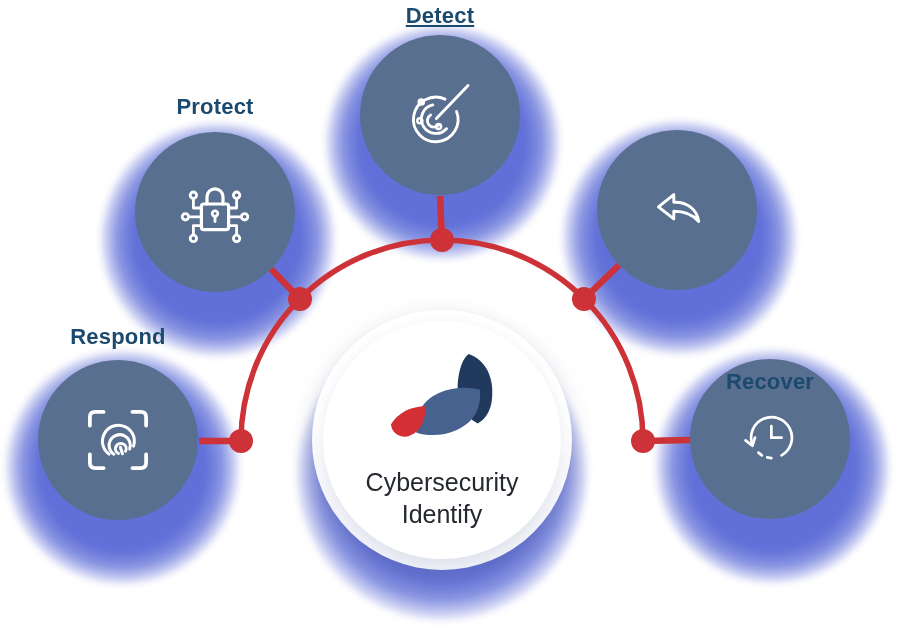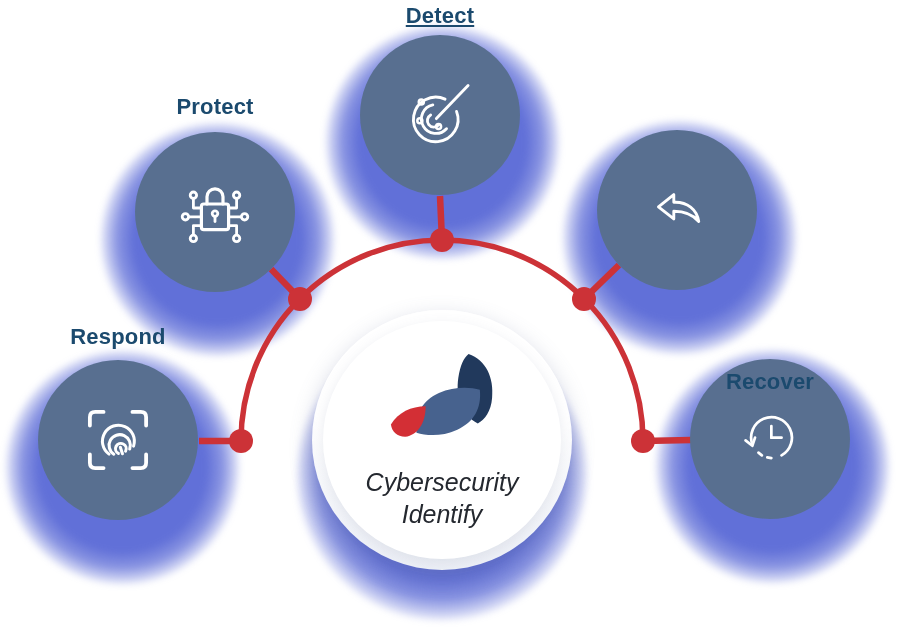--- a/index.html
+++ b/index.html
@@ -45,21 +45,21 @@
   }
   .icon{display:block;}
   .icon path,.icon rect,.icon circle,.icon line{
     fill:none;stroke:#ffffff;stroke-linecap:round;stroke-linejoin:round;
   }
   
   .center-outer{
     position:absolute;left:312px;top:310px;width:260px;height:260px;border-radius:50%;z-index:3;
     background:radial-gradient(circle at 50% 32%, #ffffff 58%, var(--center-ring) 100%);
     box-shadow:0 8px 22px rgba(95,105,150,0.30);
-    display:flex;align-items:center;justify-content:center;font-style:italic;
+    display:flex;align-items:center;justify-content:center;
   }
   .center-inner{
     width:238px;height:238px;border-radius:50%;background:#ffffff;
     box-shadow:0 5px 14px rgba(100,110,150,0.16);
     display:flex;flex-direction:column;align-items:center;justify-content:center;
     text-align:center;
   }
   .center-logo{margin-top:2px;margin-bottom:22px;}
   .center-title{
     font-size:25px;line-height:32px;color:var(--title-text);font-weight:normal;

